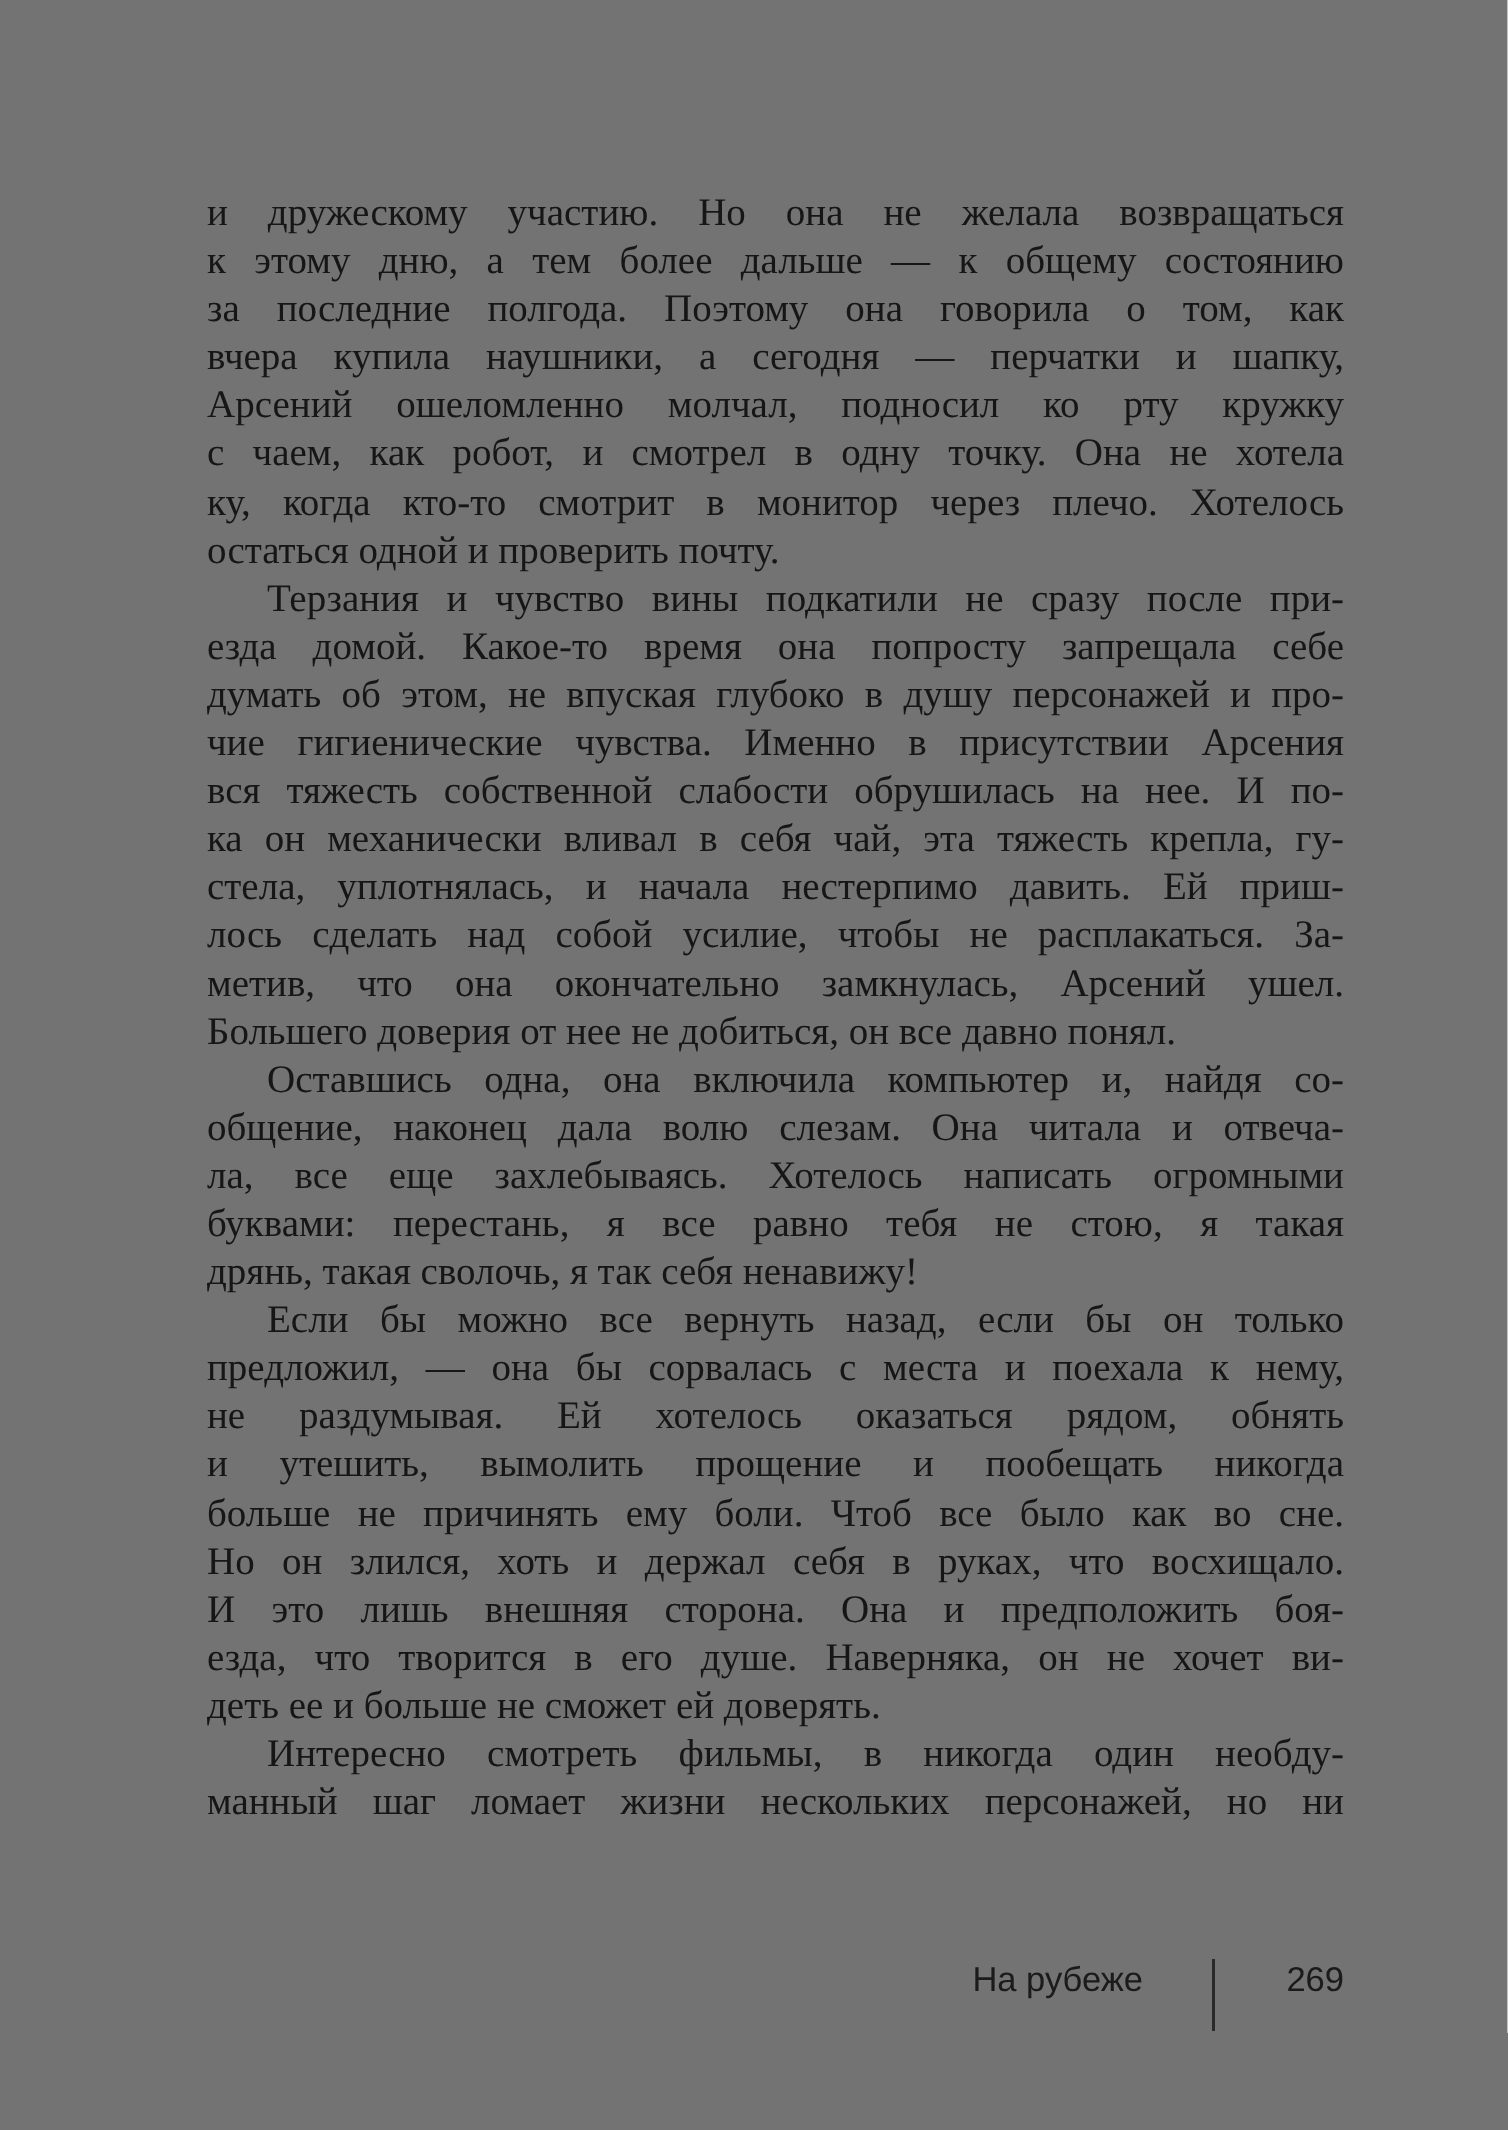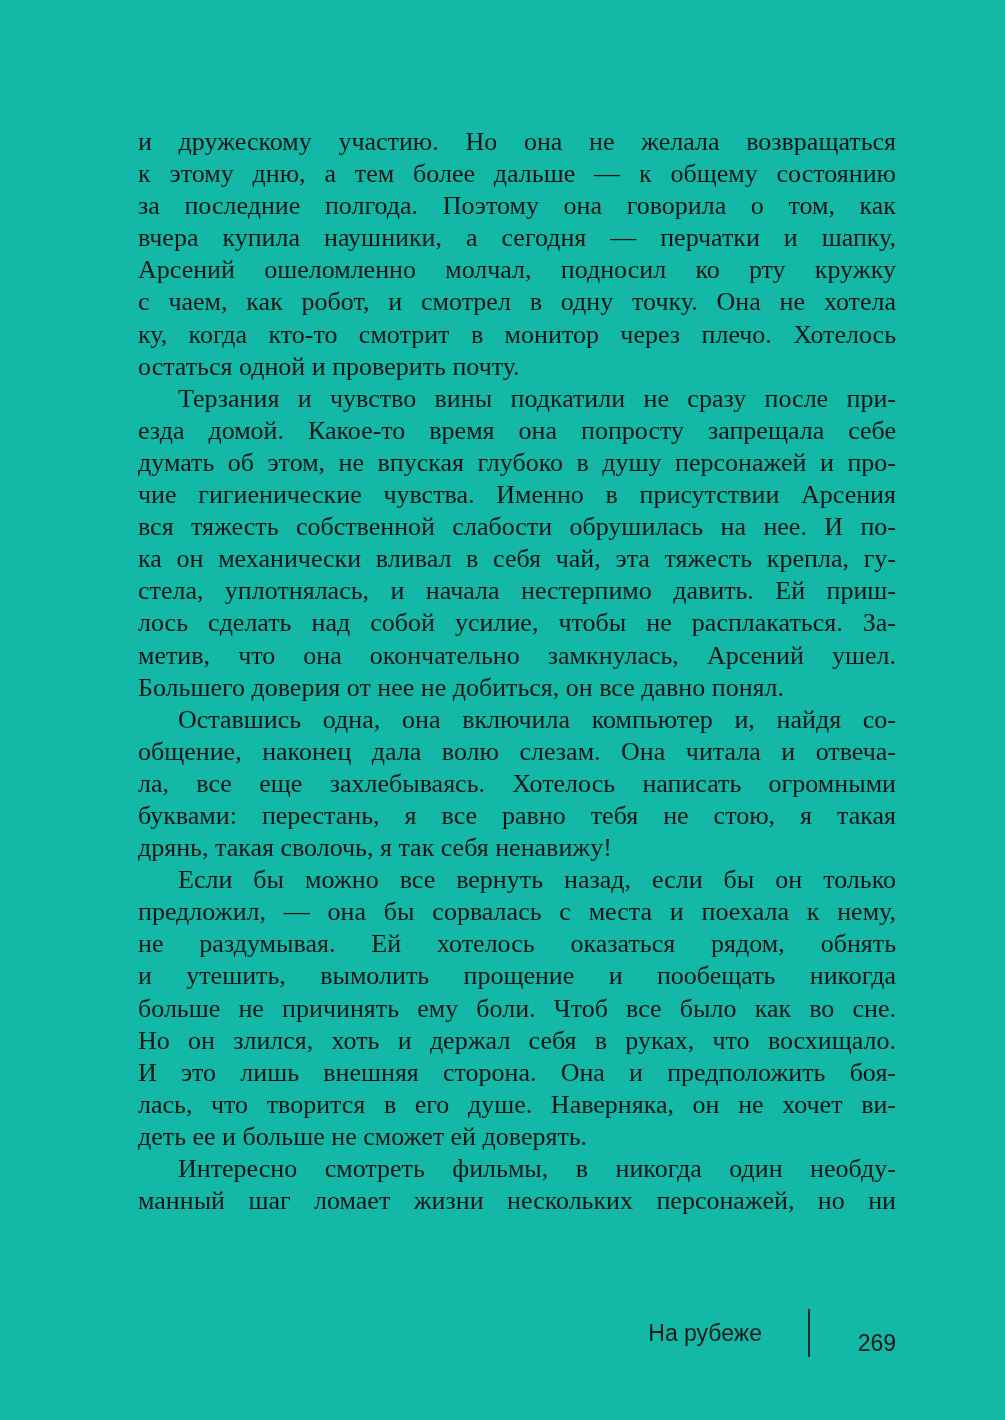--- a/index.html
+++ b/index.html
@@ -4,21 +4,21 @@
 <style>
   html, body {
     margin: 0;
     padding: 0;
     background: #ffffff;
   }
   .page {
     position: relative;
     width: 1005px;
     height: 1420px;
-    background: #14b8a6;
+    background: #737373;
     overflow: hidden;
   }
   .body-text {
     position: absolute;
     left: 138px;
     top: 126px;
     width: 758px;
     font-family: "Liberation Serif", "DejaVu Serif", serif;
     font-size: 26px;
     color: #161616;
@@ -37,36 +37,34 @@
     text-align-last: left;
   }
   .footer {
     position: absolute;
     left: 138px;
     top: 1306px;
     width: 758px;
     height: 54px;
     display: flex;
     justify-content: flex-end;
-    align-items: center;
     font-family: "Liberation Sans", "DejaVu Sans", sans-serif;
     font-size: 23px;
     color: #1b1b1b;
   }
   .footer-divider {
     width: 2px;
     height: 48px;
     background: #2a2a2a;
     margin-left: 46px;
     margin-right: 38px;
   }
   .page-number {
     min-width: 48px;
     text-align: right;
-    margin-top: 21px;
   }
 </style>
 </head>
 <body>
 
 <div class="page">
 
   <div class="body-text" id="body-text">
       <div class="line">и дружескому участию. Но она не желала возвращаться</div>
       <div class="line">к этому дню, а тем более дальше — к общему состоянию</div>
@@ -91,21 +89,21 @@
       <div class="line">ла, все еще захлебываясь. Хотелось написать огромными</div>
       <div class="line">буквами: перестань, я все равно тебя не стою, я такая</div>
       <div class="line end">дрянь, такая сволочь, я так себя ненавижу!</div>
       <div class="line indent">Если бы можно все вернуть назад, если бы он только</div>
       <div class="line">предложил, — она бы сорвалась с места и поехала к нему,</div>
       <div class="line">не раздумывая. Ей хотелось оказаться рядом, обнять</div>
       <div class="line">и утешить, вымолить прощение и пообещать никогда</div>
       <div class="line">больше не причинять ему боли. Чтоб все было как во сне.</div>
       <div class="line">Но он злился, хоть и держал себя в руках, что восхищало.</div>
       <div class="line">И это лишь внешняя сторона. Она и предположить боя-</div>
-      <div class="line">лась, что творится в его душе. Наверняка, он не хочет ви-</div>
+      <div class="line">езда, что творится в его душе. Наверняка, он не хочет ви-</div>
       <div class="line end">деть ее и больше не сможет ей доверять.</div>
       <div class="line indent">Интересно смотреть фильмы, в никогда один необду-</div>
       <div class="line">манный шаг ломает жизни нескольких персонажей, но ни</div>
     </div>
 
   <div class="footer">
     <span class="running-title">На рубеже</span>
     <span class="footer-divider"></span>
     <span class="page-number">269</span>
   </div>

